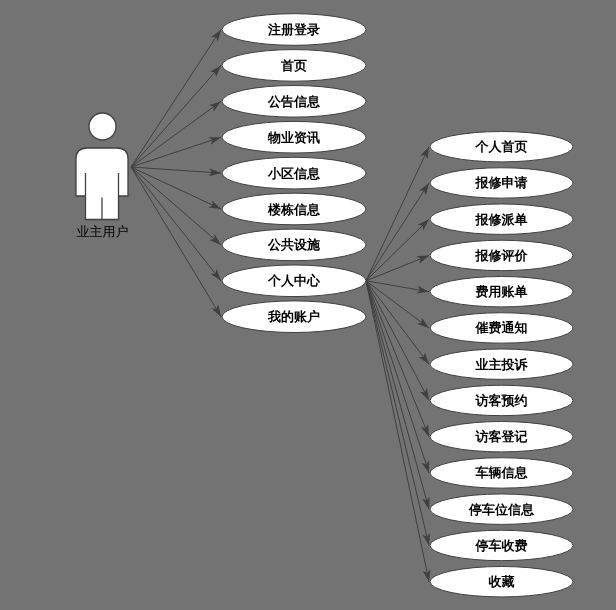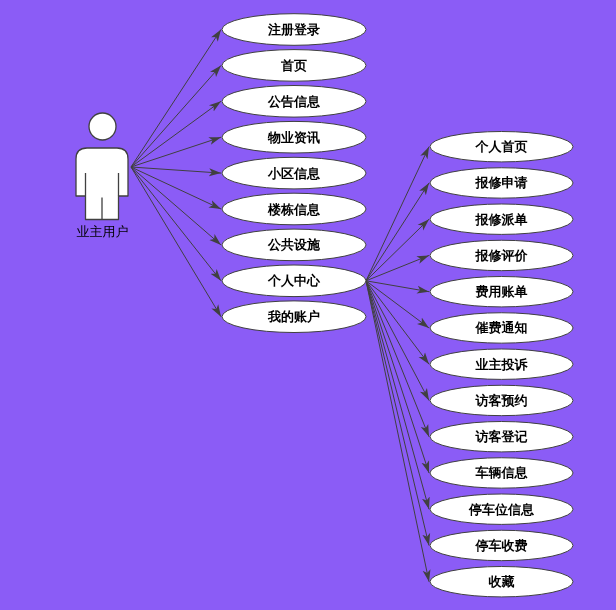--- a/index.html
+++ b/index.html
@@ -5,21 +5,21 @@
   html, body {
     margin: 0;
     padding: 0;
     background: #ffffff;
     font-family: "Liberation Sans", sans-serif;
   }
   .canvas {
     position: relative;
     width: 616px;
     height: 610px;
-    background: #8b5cf6;
+    background: #737373;
     overflow: hidden;
   }
   svg { display: block; }
   .uc-label {
     font-family: "Liberation Sans", sans-serif;
     font-size: 13px;
     font-weight: bold;
     text-anchor: middle;
   }
   .actor-label {

